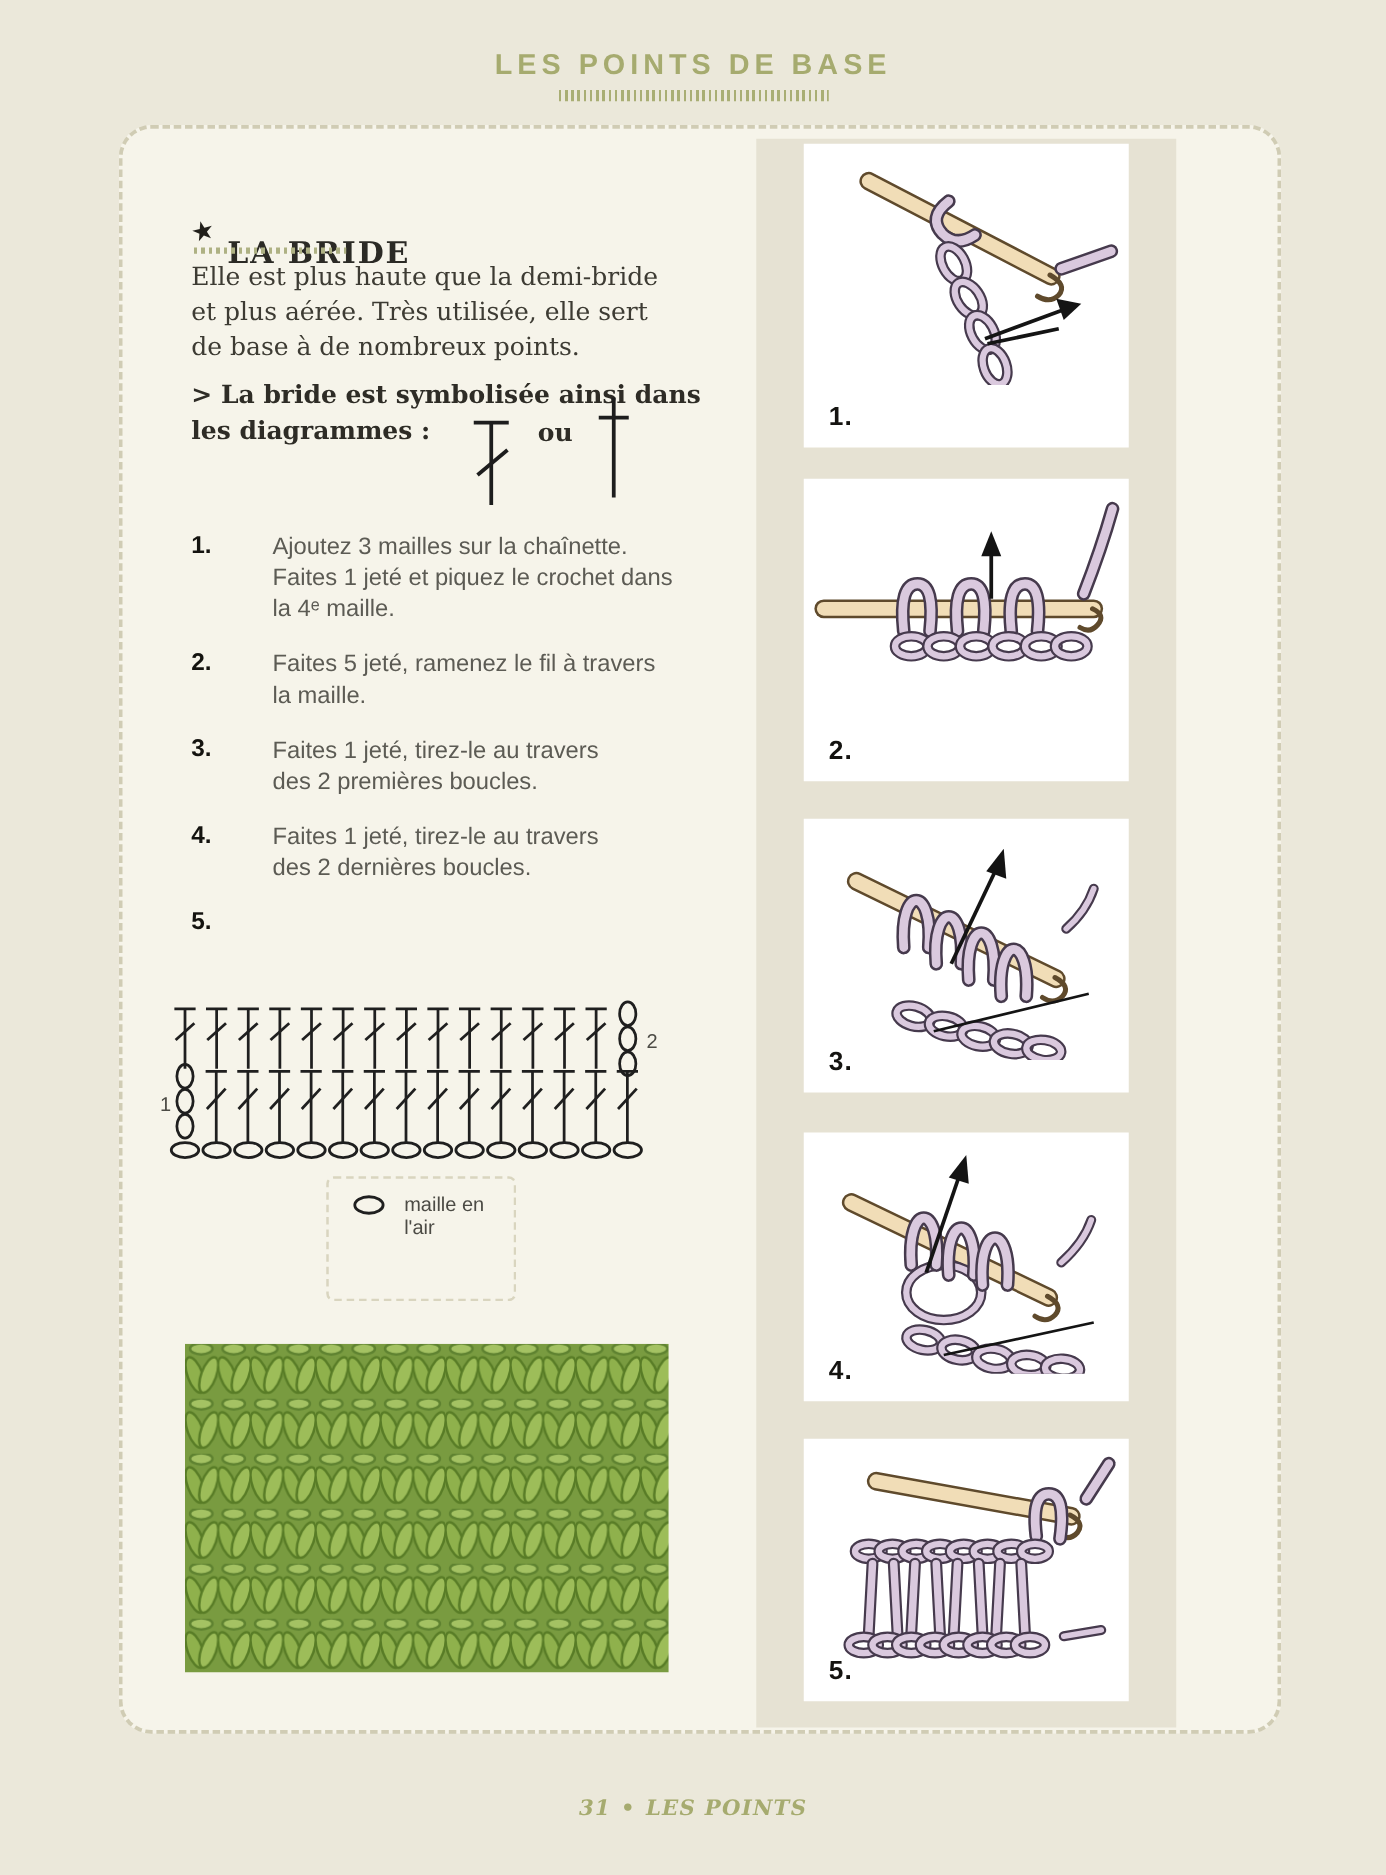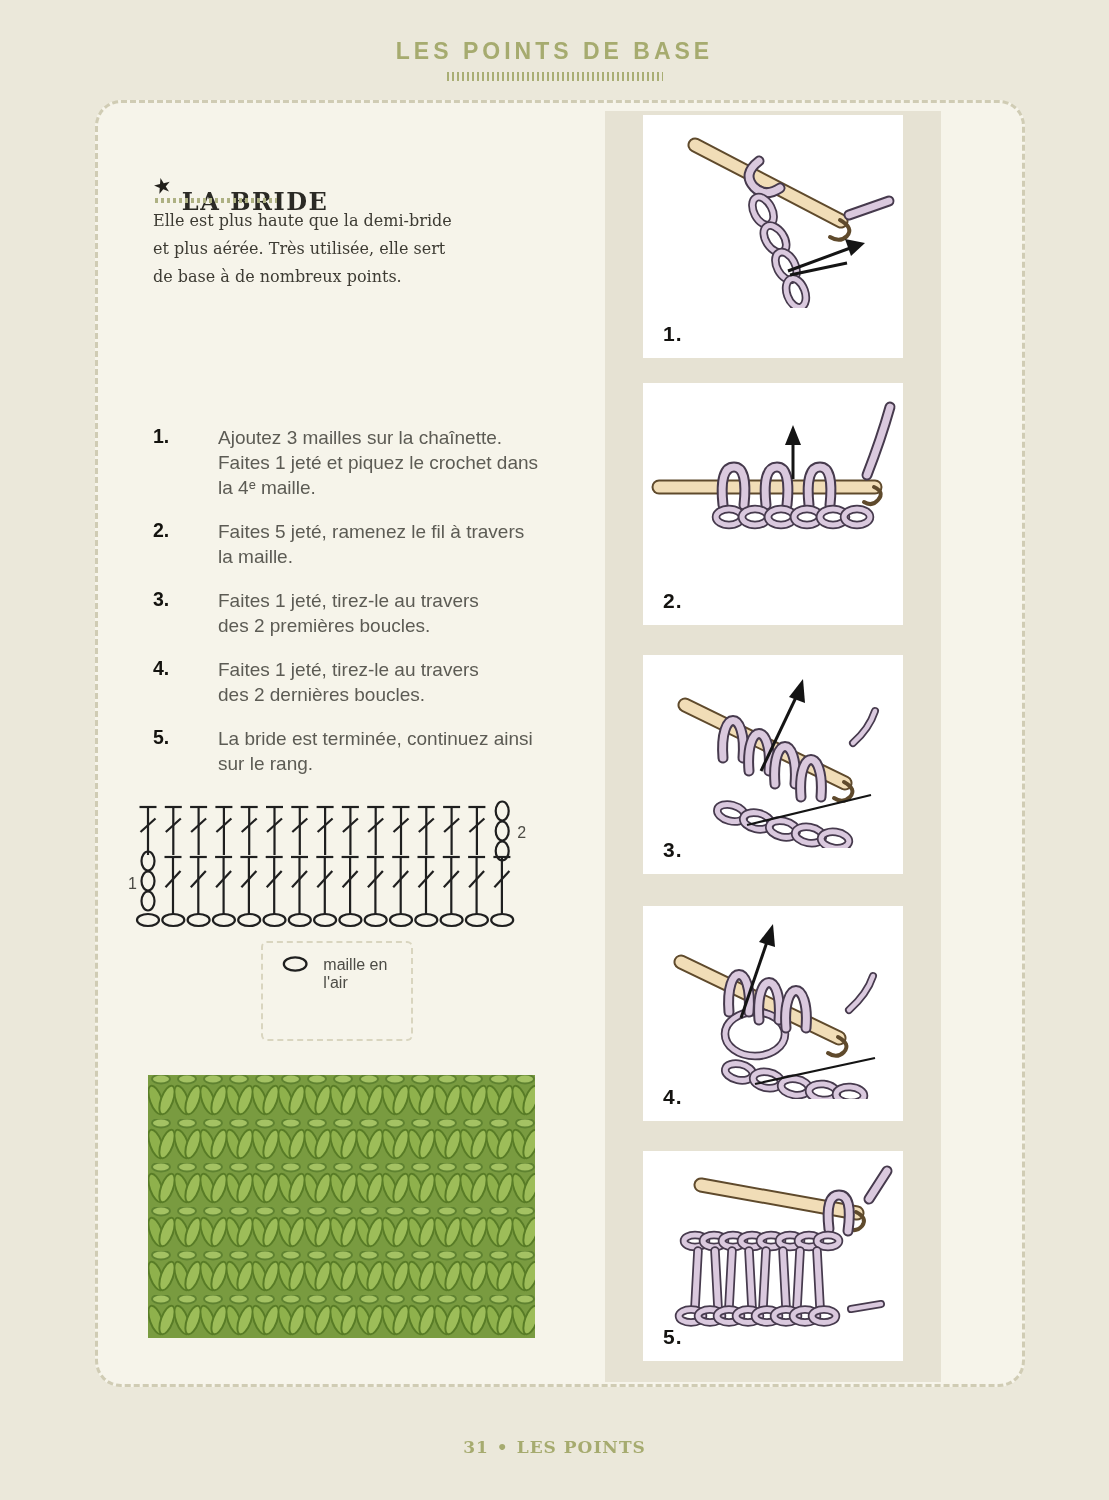--- a/index.html
+++ b/index.html
@@ -22,21 +22,21 @@
   .panel .plabel{position:absolute;left:20px;bottom:12px;font-size:21px;font-weight:bold;color:#141310;letter-spacing:1px;}
   .panel svg{position:absolute;left:0;top:8px;width:260px;height:185px;}
 
   
   .title-row{position:absolute;left:55px;top:52px;display:flex;align-items:center;gap:10px;}
   .star{display:inline-block;font-size:21px;color:#211f1a;transform:rotate(-14deg);}
   .atitle{font-family:"DejaVu Serif",serif;font-weight:bold;font-size:24px;letter-spacing:1.5px;color:#2b2a25;margin-top:32px;}
   .title-dashes{position:absolute;left:57px;top:95px;width:122px;height:5px;
     background:repeating-linear-gradient(90deg,#aeb183 0 3px,transparent 3px 6px);}
   .intro{position:absolute;left:55px;top:104px;width:400px;font-family:"DejaVu Serif",serif;
-    font-size:16px;line-height:28px;color:#3d3b33;white-space:pre-line;}
+    font-size:20px;line-height:28px;color:#3d3b33;white-space:pre-line;}
   .note{position:absolute;left:55px;top:198px;width:420px;font-family:"DejaVu Serif",serif;
     font-weight:bold;font-size:20px;line-height:29px;color:#2e2c26;}
   .note-row{display:flex;align-items:flex-start;}
   .note-row .sym-a{margin-left:32px;margin-top:-2px;}
   .note-row .orw{margin:0 18px 0 20px;padding-top:2px;}
   .note-row .sym-b{margin-top:-14px;}
   .tln{stroke:#1d1d1d;stroke-width:3;fill:none;}
 
   .steps{position:absolute;left:55px;top:322px;width:430px;}
   .step{display:flex;gap:9px;margin-bottom:19px;}
@@ -52,21 +52,21 @@
   .lg-row{display:flex;align-items:flex-start;gap:14px;margin-bottom:8px;justify-content:center;}
   .lg-row span{font-size:16px;color:#4c4b45;padding-top:1px;}
   .lg-sym{stroke:#1f1f1f;stroke-width:2.4;fill:none;}
 
   
   .photo{position:absolute;left:50px;top:972px;width:387px;height:263px;}
 
   
   .ftr{position:absolute;top:1437px;left:0;width:100%;text-align:center;
     font-family:"DejaVu Serif",serif;font-size:17px;letter-spacing:1px;color:#a6ab6f;font-weight:bold;}
-  .ftr span{margin:12px 4px;}
+  .ftr span{margin:12px 4px;font-style:italic;}
 
   
   .ho{fill:none;stroke:#5f4a2c;stroke-width:15;stroke-linecap:round;}
   .hi{fill:none;stroke:#f1ddb7;stroke-width:11;stroke-linecap:round;}
   .ht{fill:none;stroke:#5f4a2c;stroke-width:4;stroke-linecap:round;}
   .yo{fill:none;stroke:#463a4d;stroke-width:11;stroke-linecap:round;}
   .yi{fill:none;stroke:#dac9de;stroke-width:7;stroke-linecap:round;}
   .co{fill:none;stroke:#463a4d;stroke-width:8.5;}
   .ci{fill:none;stroke:#dac9de;stroke-width:5;}
   .po{fill:none;stroke:#463a4d;stroke-width:9.5;stroke-linecap:round;}
@@ -90,20 +90,36 @@
     <div class="title-row">
       <span class="star">★</span>
       <span class="atitle">LA BRIDE</span>
     </div>
     <div class="title-dashes"></div>
 
     <div class="intro">Elle est plus haute que la demi-bride
 et plus aérée. Très utilisée, elle sert
 de base à de nombreux points.</div>
 
+    <div class="note">
+      <div>&gt; La bride est symbolisée ainsi dans</div>
+      <div class="note-row">
+        <span>les diagrammes :</span>
+        <svg class="sym-a" width="34" height="78" viewBox="0 0 34 78">
+          <line class="tln" x1="3" y1="10" x2="31" y2="10"></line>
+          <line class="tln" x1="17" y1="10" x2="17" y2="76"></line>
+          <line class="tln" x1="6" y1="52" x2="30" y2="32"></line>
+        </svg>
+        <span class="orw">ou</span>
+        <svg class="sym-b" width="30" height="86" viewBox="0 0 30 86">
+          <line class="tln" x1="15" y1="2" x2="15" y2="82"></line>
+          <line class="tln" x1="3" y1="18" x2="27" y2="18"></line>
+        </svg>
+      </div>
+    </div>
 
     <div class="steps">
       <div class="step">
         <span class="step-num">1.</span>
         <span class="step-text">Ajoutez 3 mailles sur la chaînette.
 Faites 1 jeté et piquez le crochet dans
 la 4ᵉ maille.</span>
       </div>
       <div class="step">
         <span class="step-num">2.</span>
@@ -115,22 +131,20 @@
         <span class="step-text">Faites 1 jeté, tirez-le au travers
 des 2 premières boucles.</span>
       </div>
       <div class="step">
         <span class="step-num">4.</span>
         <span class="step-text">Faites 1 jeté, tirez-le au travers
 des 2 dernières boucles.</span>
       </div>
       <div class="step">
         <span class="step-num">5.</span>
-        <span class="step-text">La bride est terminée, continuez ainsi
-sur le rang.</span>
       </div>
     </div>
 
     <svg class="diagram" viewBox="0 0 420 140">
         <ellipse cx="22" cy="127" rx="11" ry="6" class="dln"></ellipse>
         <ellipse cx="47.3" cy="127" rx="11" ry="6" class="dln"></ellipse>
         <ellipse cx="72.6" cy="127" rx="11" ry="6" class="dln"></ellipse>
         <ellipse cx="97.9" cy="127" rx="11" ry="6" class="dln"></ellipse>
         <ellipse cx="123.2" cy="127" rx="11" ry="6" class="dln"></ellipse>
         <ellipse cx="148.5" cy="127" rx="11" ry="6" class="dln"></ellipse>

